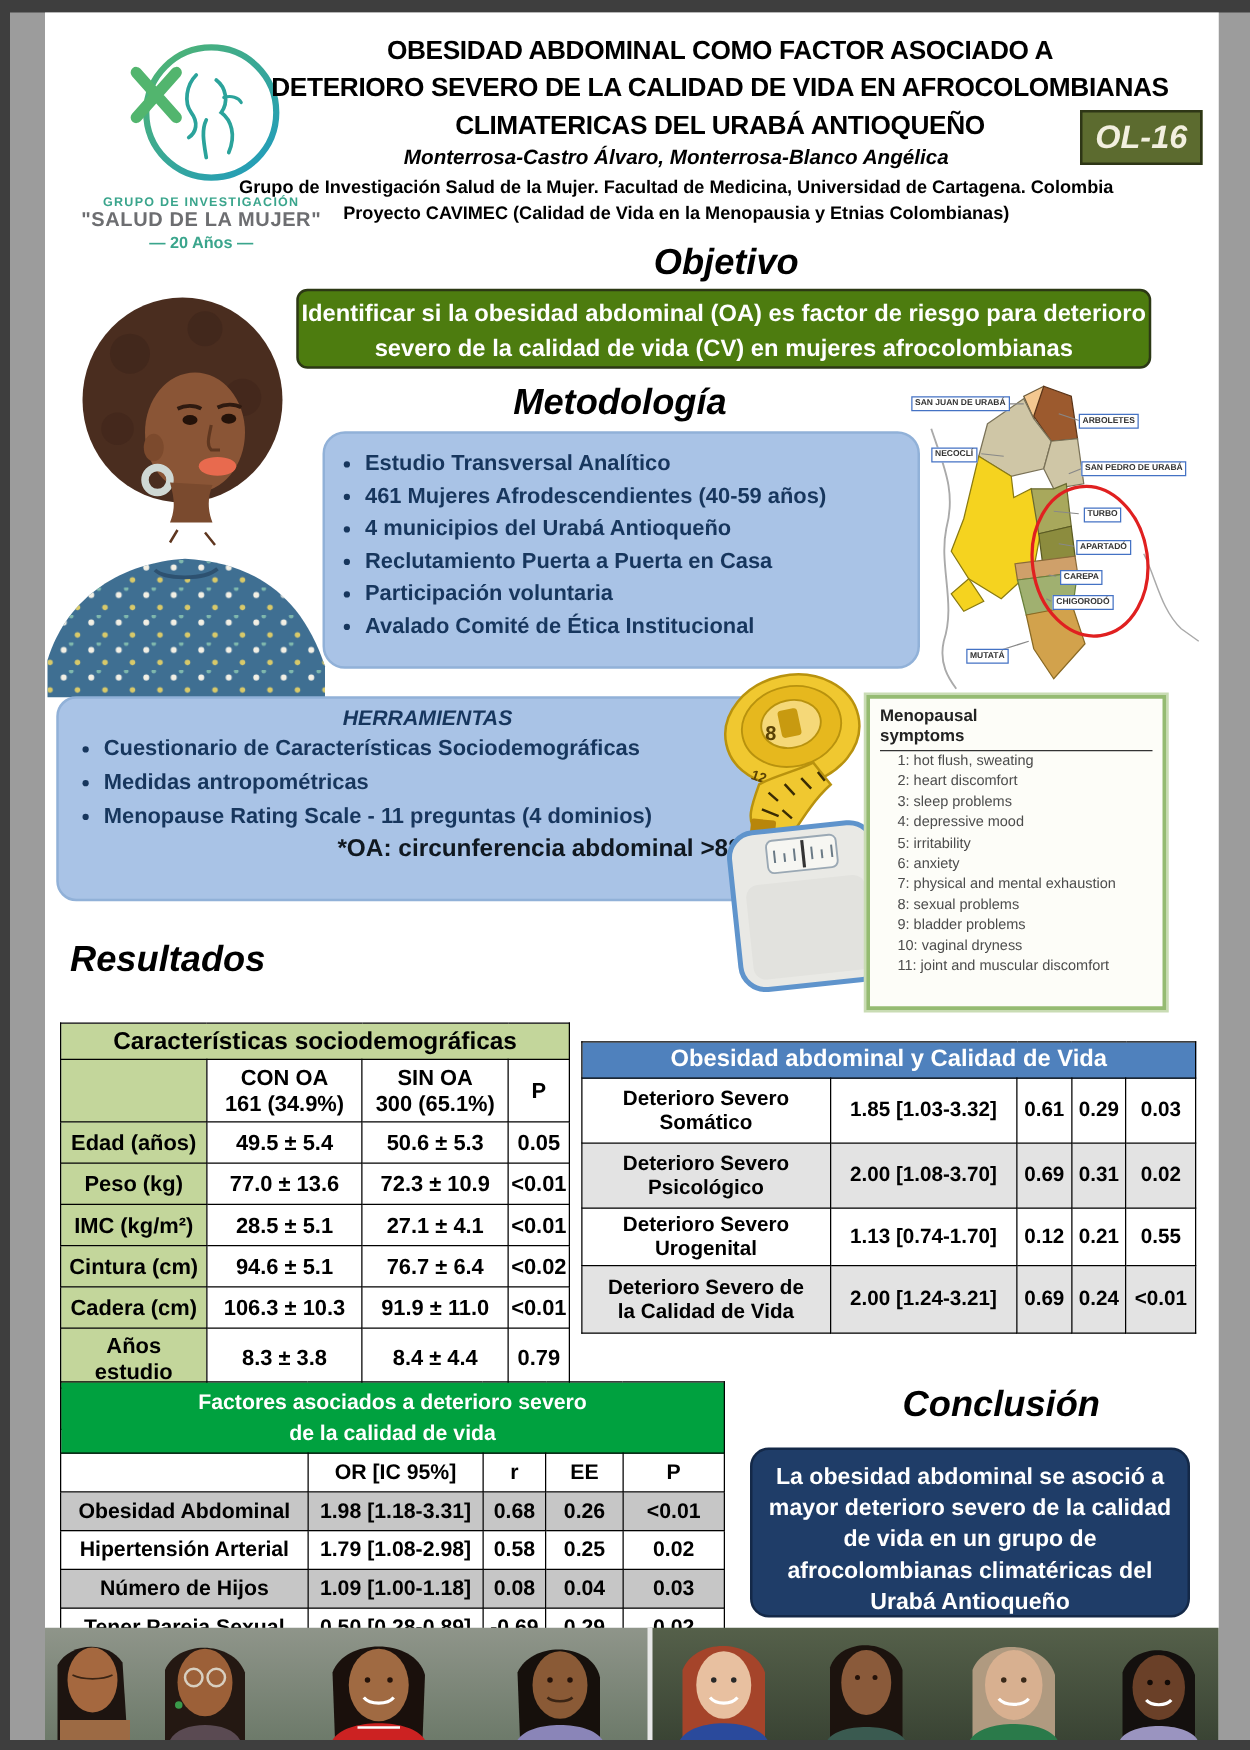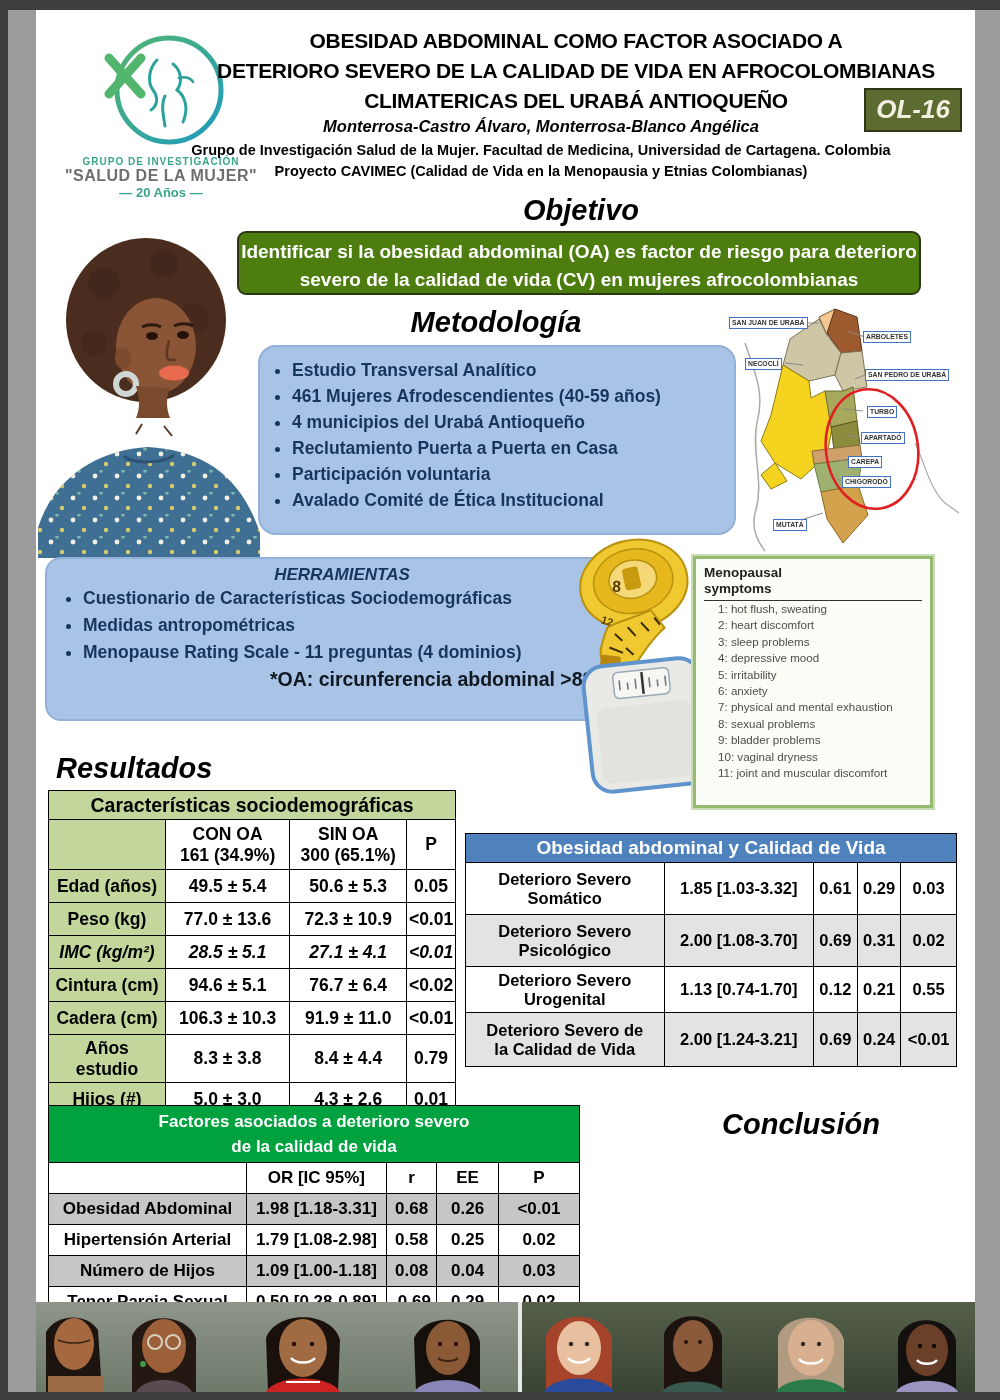--- a/index.html
+++ b/index.html
@@ -37,21 +37,21 @@
   .her-box li{font-weight:bold;font-size:17.5px;line-height:27px;color:#17365d;}
   .her-note{text-align:right;font-weight:bold;font-size:19.5px;color:#101820;margin-top:2px;}
   
   .meno-box{left:657px;top:546px;width:240px;height:252px;background:#fdfdf8;border:3px solid #95bb72;
             box-shadow:0 0 0 2px #c9dcb4;padding:6px 8px;box-sizing:border-box;}
   .meno-title{font-weight:bold;font-size:13.5px;color:#222;line-height:16px;border-bottom:1.5px solid #333;padding-bottom:3px;white-space:pre-line;}
   .meno-items div{font-size:11.6px;color:#4c4c4c;line-height:16.4px;margin-left:14px;}
   
   table{border-collapse:collapse;}
   td{border:1.6px solid #000;font-weight:bold;color:#000;text-align:center;white-space:pre-line;}
-  .t1{left:12px;top:780px;width:408px;padding-left:23px;}
+  .t1{left:12px;top:808px;width:408px;padding-left:23px;}
   .t1 td{font-size:17.5px;}
   .t1 .grn{background:#c3d69b;}
   .t1 .ttl{font-size:19.5px;height:26px;}
   .t2{left:429px;top:823px;width:492px;}
   .t2 td{font-size:16.5px;}
   .t2 .ttl{background:#4f81bd;color:#fff;font-size:19px;height:26px;}
   .t2 .hdr{background:#d9d9d9;height:24px;}
   .t2 .alt{background:#e3e3e3;}
   .t3{left:12px;top:1095px;width:532px;}
   .t3 td{font-size:17px;height:28px;}
@@ -255,21 +255,21 @@
         <td>49.5 ± 5.4</td>
         <td>50.6 ± 5.3</td>
         <td>0.05</td>
       </tr>
       <tr style="height:33px;">
         <td class="grn">Peso (kg)</td>
         <td>77.0 ± 13.6</td>
         <td>72.3 ± 10.9</td>
         <td>&lt;0.01</td>
       </tr>
-      <tr style="height:33px;font-style:italic;">
+      <tr style="height:33px;">
         <td class="grn">IMC (kg/m²)</td>
         <td>28.5 ± 5.1</td>
         <td>27.1 ± 4.1</td>
         <td>&lt;0.01</td>
       </tr>
       <tr style="height:33px;">
         <td class="grn">Cintura (cm)</td>
         <td>94.6 ± 5.1</td>
         <td>76.7 ± 6.4</td>
         <td>&lt;0.02</td>
@@ -374,20 +374,21 @@
         <td>Tener Pareja Sexual</td>
         <td>0.50 [0.28-0.89]</td>
         <td>-0.69</td>
         <td>0.29</td>
         <td>0.02</td>
       </tr>
     </tbody>
       </table>
 
     <div class="abs sec-h conc-h">Conclusión</div>
+    <div class="abs conc-box">La obesidad abdominal se asoció a mayor deterioro severo de la calidad de vida en un grupo de afrocolombianas climatéricas del Urabá Antioqueño</div>
 
     <svg class="abs photos" width="939" height="90" viewBox="0 0 939 90">
       <defs>
         <linearGradient id="bgL" x1="0" y1="0" x2="0" y2="1">
           <stop offset="0" stop-color="#8f958a"></stop>
             <stop offset="1" stop-color="#6d7a6a"></stop>
         </linearGradient>
         <linearGradient id="bgR" x1="0" y1="0" x2="0" y2="1">
           <stop offset="0" stop-color="#55604a"></stop>
             <stop offset="1" stop-color="#3a4434"></stop>

